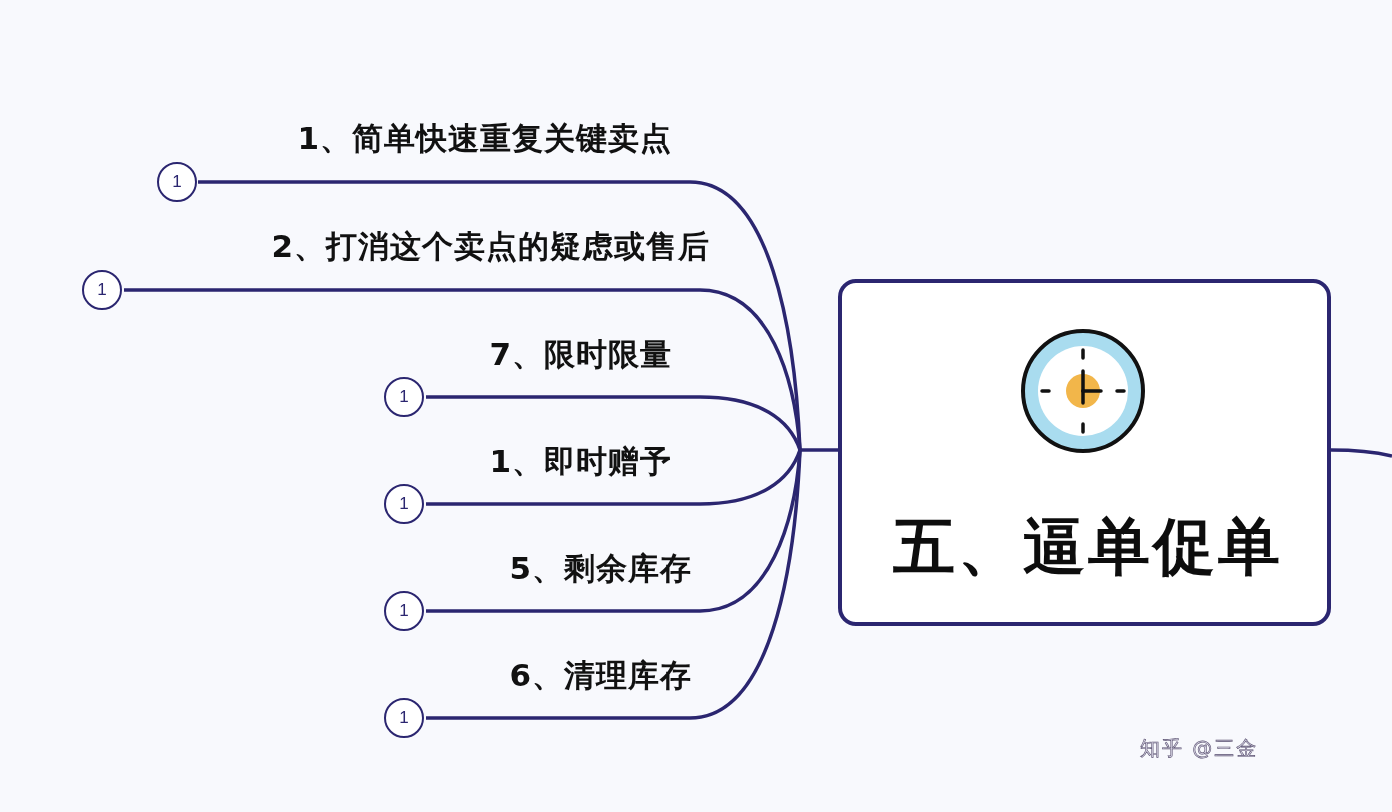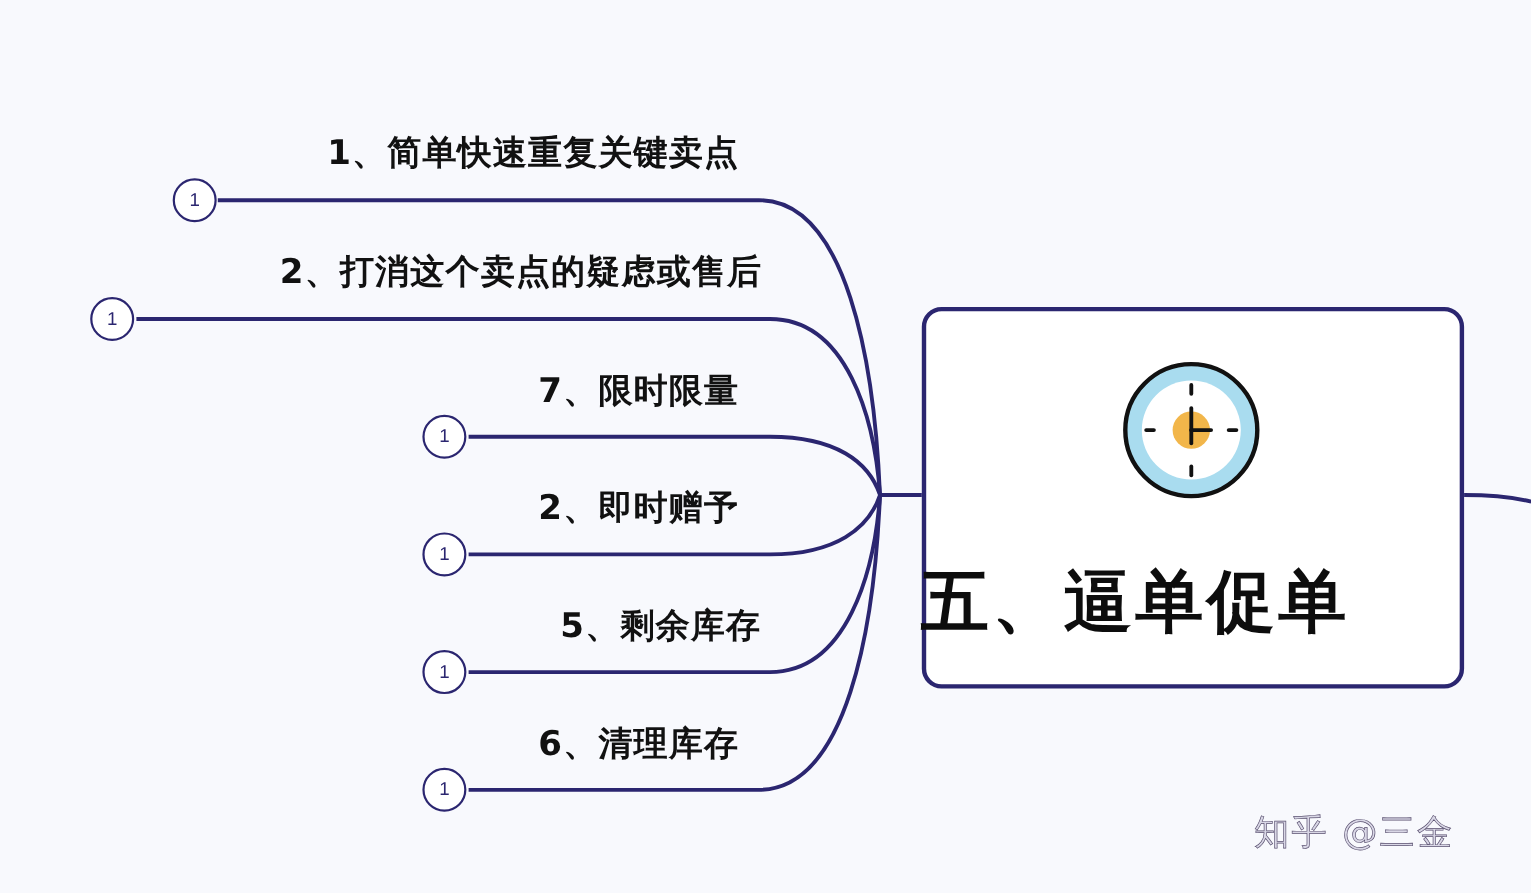--- a/index.html
+++ b/index.html
@@ -3,21 +3,21 @@
 <meta charset="utf-8">
 <style>
   html, body { margin:0; padding:0; }
   body { width:1392px; height:812px; background:#f8f9fd; position:relative; overflow:hidden; font-family:"DejaVu Sans", sans-serif; }
   svg.lines { position:absolute; left:0; top:0; width:1392px; height:812px; }
   .branch-label { position:absolute; font-size:31px; font-weight:bold; color:#111; white-space:nowrap; text-align:right; letter-spacing:1px; }
   .marker { position:absolute; width:40px; height:40px; border:2px solid #2b2670; border-radius:50%; background:#fff; box-sizing:border-box; display:flex; align-items:center; justify-content:center; font-size:17px; color:#2b2670; font-family:"Liberation Sans", sans-serif; }
   .root { position:absolute; left:838px; top:279px; width:493px; height:347px; border:4px solid #2b2670; border-radius:18px; background:#fff; box-sizing:border-box; }
   .root-title { position:absolute; left:0; right:0; top:505px; text-align:center; font-size:62px; font-weight:bold; color:#0d0d0d; letter-spacing:3px; }
   .clock { position:absolute; left:1019px; top:327px; width:128px; height:128px; }
-  .watermark { position:absolute; left:1140px; top:735px; font-size:32px; color:#d9d7e6; -webkit-text-stroke:0.6px #5a5170; white-space:nowrap; letter-spacing:2px; }
+  .watermark { position:absolute; left:1140px; top:735px; font-size:20px; color:#d9d7e6; -webkit-text-stroke:0.6px #5a5170; white-space:nowrap; letter-spacing:2px; }
 </style>
 </head>
 <body>
 
 <svg class="lines" viewBox="0 0 1392 812">
   <g fill="none" stroke="#2b2670" stroke-width="3.5">
     <path d="M198 182 H690 C770 182 795 330 800 450"></path>
     <path d="M124 290 H700 C770 290 795 380 800 450"></path>
     <path d="M426 397 H700 C760 397 790 420 800 450"></path>
     <path d="M426 504 H700 C760 504 790 480 800 450"></path>
@@ -26,50 +26,50 @@
     <path d="M800 450 H838"></path>
     <path d="M1331 450 C1360 450 1375 452 1392 456"></path>
   </g>
 </svg>
 
 <div>
   <div class="branch-label" style="right:720px; top:118px;">1、简单快速重复关键卖点</div>
   <div class="marker" style="left:157px; top:162px;">1</div>
 </div>
 <div>
-  <div class="branch-label" style="right:699px; top:226px;">2、打消这个卖点的疑虑或售后</div>
+  <div class="branch-label" style="right:682px; top:226px;">2、打消这个卖点的疑虑或售后</div>
   <div class="marker" style="left:82px; top:270px;">1</div>
 </div>
 <div>
   <div class="branch-label" style="right:720px; top:334px;">7、限时限量</div>
   <div class="marker" style="left:384px; top:377px;">1</div>
 </div>
 <div>
-  <div class="branch-label" style="right:720px; top:441px;">2、即时赠予</div>
+  <div class="branch-label" style="right:720px; top:441px;">1、即时赠予</div>
   <div class="marker" style="left:384px; top:484px;">1</div>
 </div>
 <div>
   <div class="branch-label" style="right:700px; top:548px;">5、剩余库存</div>
   <div class="marker" style="left:384px; top:591px;">1</div>
 </div>
 <div>
-  <div class="branch-label" style="right:720px; top:655px;margin-left:19px;">6、清理库存</div>
+  <div class="branch-label" style="right:700px; top:655px;margin-left:19px;">6、清理库存</div>
   <div class="marker" style="left:384px; top:698px;">1</div>
 </div>
 
 <div class="root"></div>
 <svg class="clock" viewBox="0 0 128 128">
   <circle cx="64" cy="64" r="60" fill="#a9dcef" stroke="#111" stroke-width="4"></circle>
   <circle cx="64" cy="64" r="45" fill="#ffffff"></circle>
   <circle cx="64" cy="64" r="17" fill="#f2b64a"></circle>
   <g stroke="#111" stroke-width="3.5" stroke-linecap="round">
     <line x1="64" y1="23" x2="64" y2="31"></line>
     <line x1="64" y1="97" x2="64" y2="105"></line>
     <line x1="23" y1="64" x2="30" y2="64"></line>
     <line x1="98" y1="64" x2="105" y2="64"></line>
     <line x1="64" y1="64" x2="64" y2="44"></line>
     <line x1="64" y1="64" x2="82" y2="64"></line>
     <line x1="64" y1="64" x2="64" y2="76"></line>
   </g>
 </svg>
-<div class="root-title" style="left:826px; width:412px;">五、逼单促单</div>
+<div class="root-title" style="left:882px; width:412px;">五、逼单促单</div>
 
 <div class="watermark">知乎 @三金</div>
 
 </body></html>

